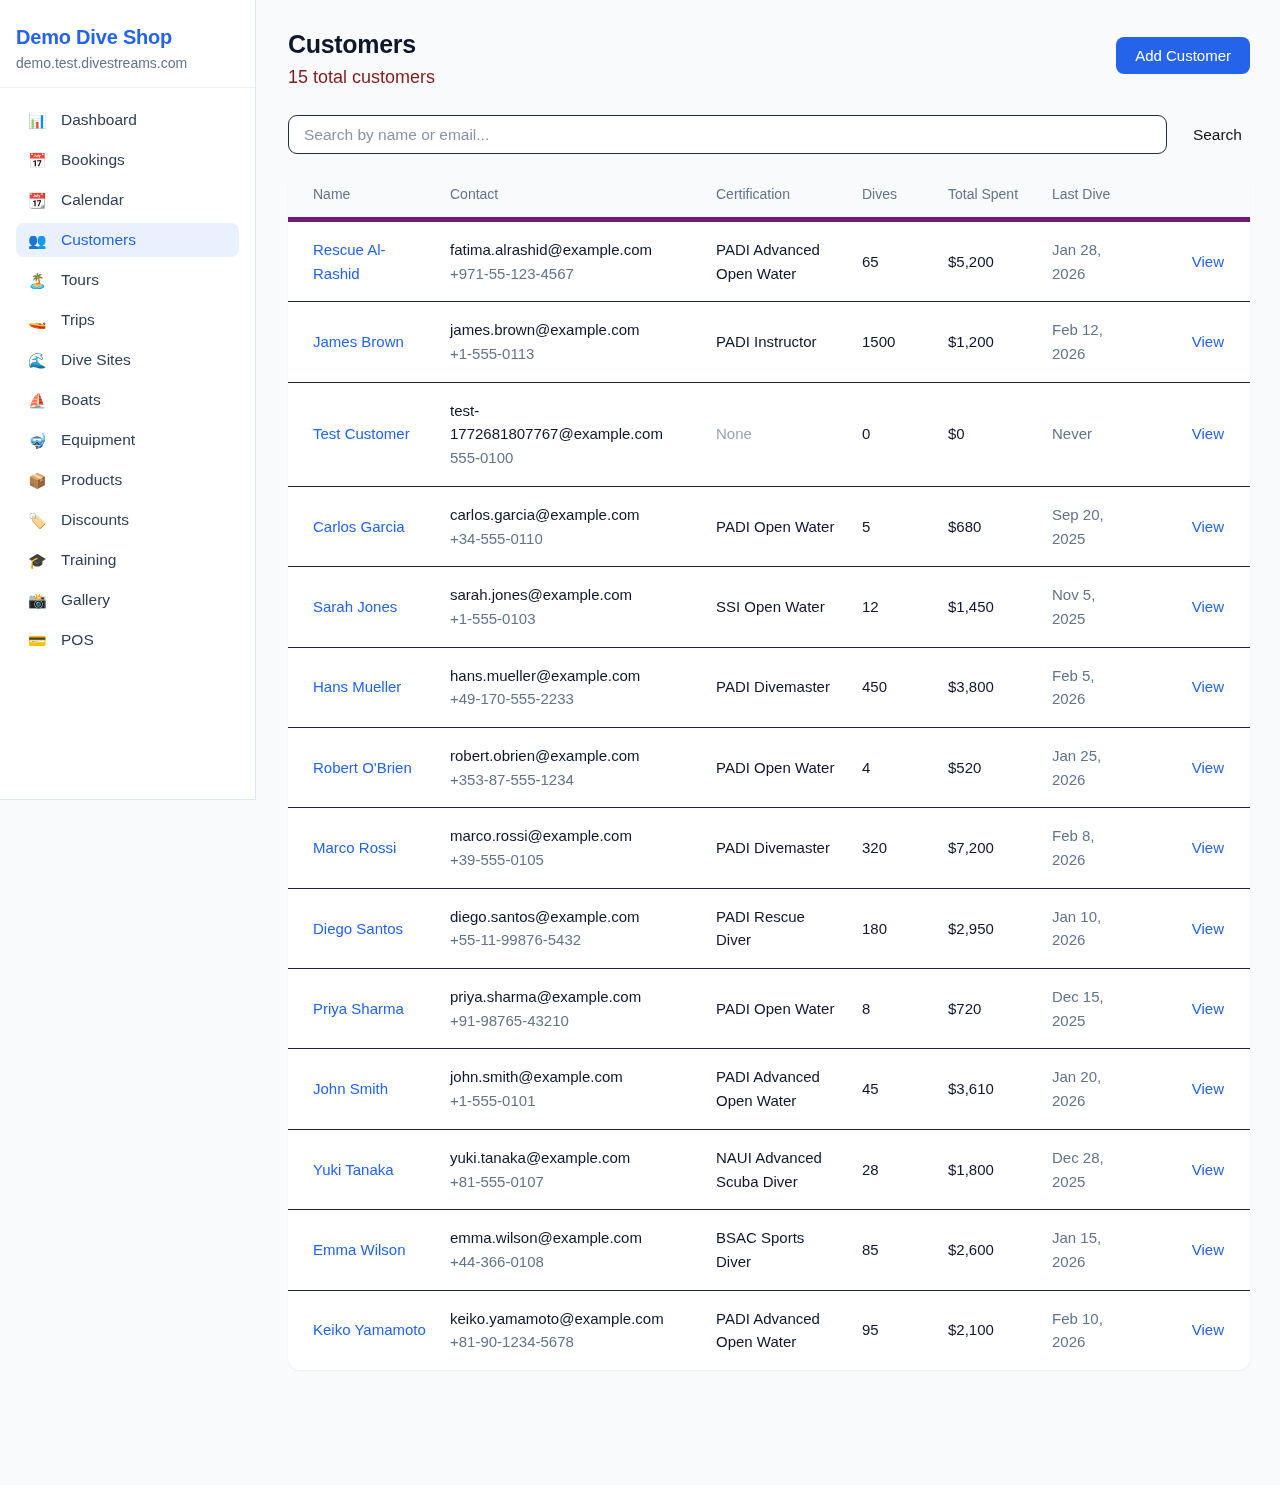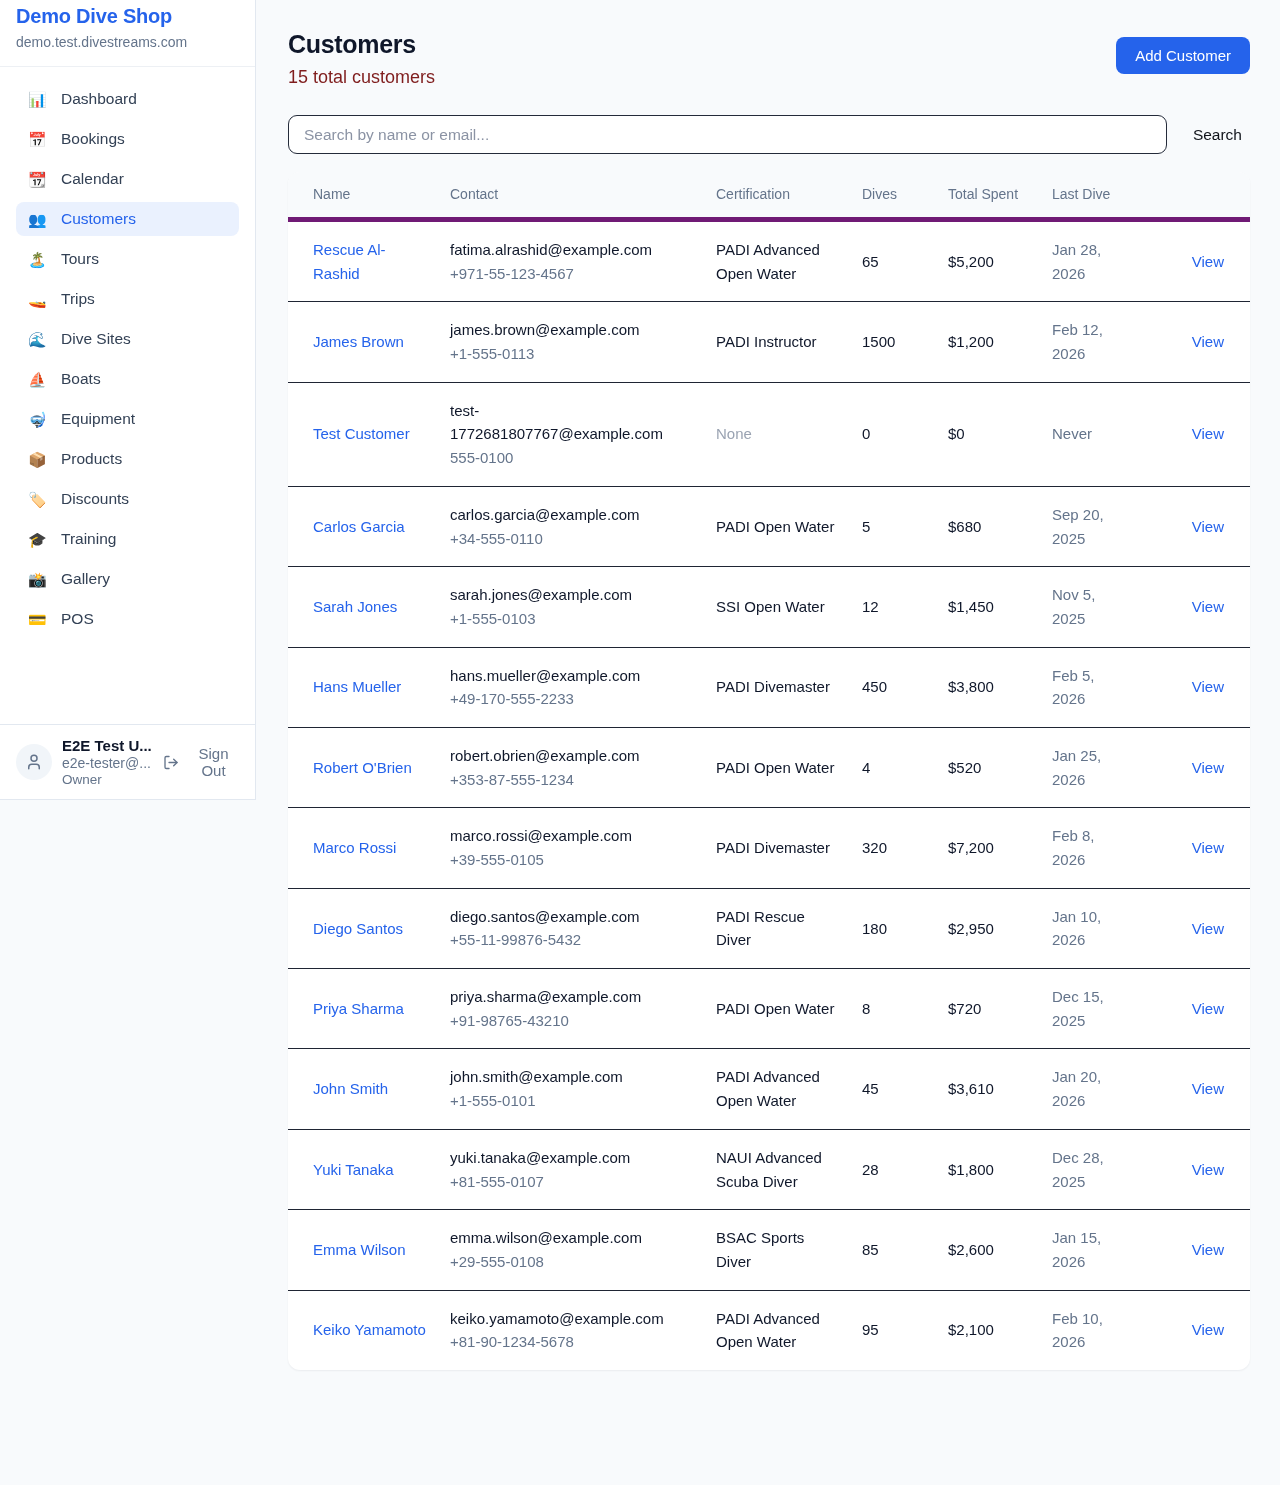--- a/index.html
+++ b/index.html
@@ -15,21 +15,21 @@
 
   
   .sidebar {
     position:absolute; top:0; left:0;
     width:256px; height:800px;
     background:#ffffff;
     border-right:1px solid #e2e8f0;
     border-bottom:1px solid #e2e8f0;
     display:flex; flex-direction:column;
   }
-  .sidebar-header { padding:5px 16px 16px; border-bottom:1px solid #edf0f4; }
+  .sidebar-header { padding:26px 16px 16px; border-bottom:1px solid #edf0f4; }
   .shop-name { font-size:20px; font-weight:700; color:#2563eb; letter-spacing:-0.2px; }
   .shop-domain { margin-top:6px; font-size:14px; color:#64748b; }
   .sidebar-nav { flex:1; padding:15px 16px; }
   .nav-item {
     display:flex; align-items:center; gap:13px;
     padding:8px 12px; margin-bottom:6px;
     border-radius:8px; font-size:15.5px; color:#334155; cursor:pointer;
   }
   .nav-item.active { background:#eaf1fe; color:#2563eb; }
   .nav-icon { width:20px; text-align:center; font-size:15px; line-height:1; }
@@ -178,41 +178,20 @@
   <div class="nav-item">
     <span class="nav-icon">📸</span>
     <span class="nav-label">Gallery</span>
   </div>
 
   <div class="nav-item">
     <span class="nav-icon">💳</span>
     <span class="nav-label">POS</span>
   </div>
 </nav>
-  <div class="sidebar-footer">
-    <div class="avatar">
-      <svg width="18" height="18" viewBox="0 0 24 24" fill="none" stroke="currentColor" stroke-width="2" stroke-linecap="round" stroke-linejoin="round">
-          <path d="M19 21v-2a4 4 0 0 0-4-4H9a4 4 0 0 0-4 4v2"></path>
-          <circle cx="12" cy="7" r="4"></circle>
-        </svg>
-    </div>
-    <div class="user-info">
-      <div class="user-name">E2E Test U...</div>
-      <div class="user-email">e2e-tester@...</div>
-      <div class="user-role">Owner</div>
-    </div>
-    <button class="signout-btn">
-      <svg width="17" height="17" viewBox="0 0 24 24" fill="none" stroke="currentColor" stroke-width="2" stroke-linecap="round" stroke-linejoin="round">
-          <path d="M9 21H5a2 2 0 0 1-2-2V5a2 2 0 0 1 2-2h4"></path>
-          <polyline points="16 17 21 12 16 7"></polyline>
-          <line x1="21" y1="12" x2="9" y2="12"></line>
-        </svg>
-      <span>Sign Out</span>
-    </button>
-  </div>
 </aside>
 
 <main class="main">
   <div class="page-header">
     <div>
       <h1 class="page-title">Customers</h1>
       <div class="page-subtitle">15 total customers</div>
     </div>
     <button class="add-btn">Add Customer</button>
   </div>
@@ -399,21 +378,21 @@
     <td class="cell-dives">28</td>
     <td class="cell-spent">$1,800</td>
     <td class="cell-last">Dec 28, 2025</td>
     <td class="cell-view"><a class="view-link">View</a></td>
   </tr>
 
   <tr>
     <td class="cell-name"><a class="name-link">Emma Wilson</a></td>
     <td class="cell-contact">
       <div class="contact-email">emma.wilson@example.com</div>
-      <div class="contact-phone">+29-555-0108</div>
+      <div class="contact-phone">+44-366-0108</div>
     </td>
     <td class="cell-cert">BSAC Sports Diver</td>
     <td class="cell-dives">85</td>
     <td class="cell-spent">$2,600</td>
     <td class="cell-last">Jan 15, 2026</td>
     <td class="cell-view"><a class="view-link">View</a></td>
   </tr>
 
   <tr>
     <td class="cell-name"><a class="name-link">Keiko Yamamoto</a></td>

